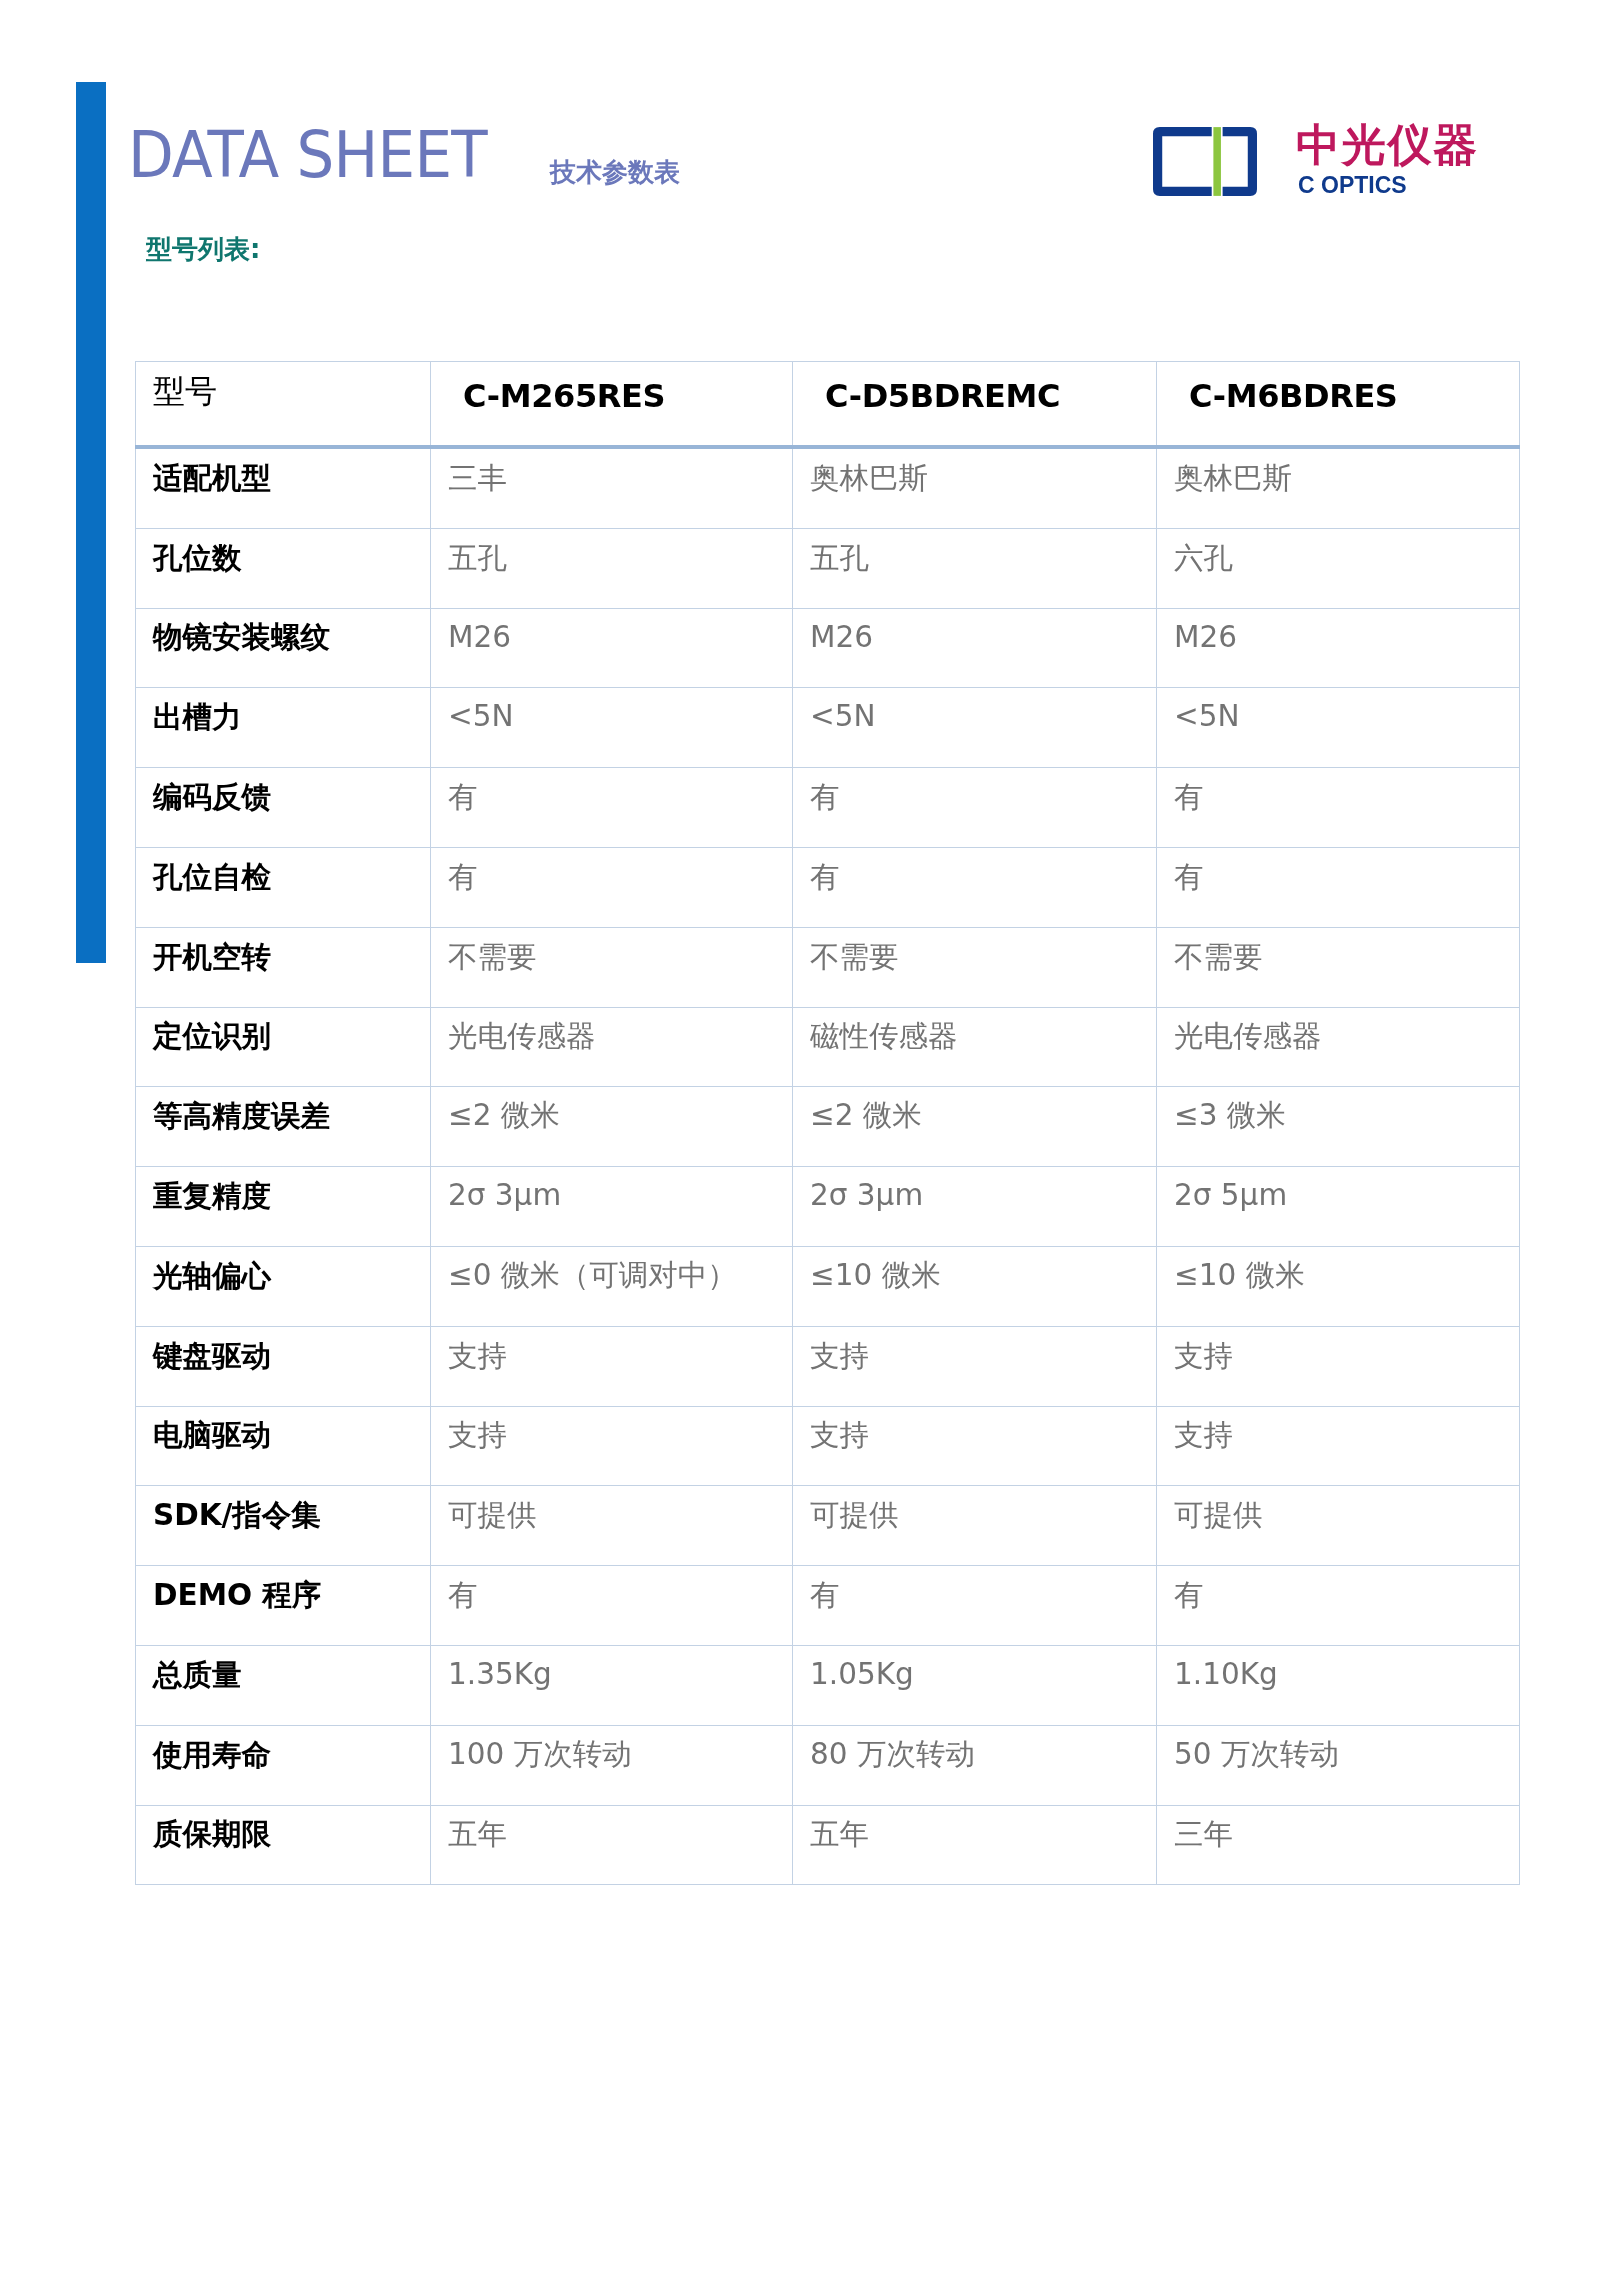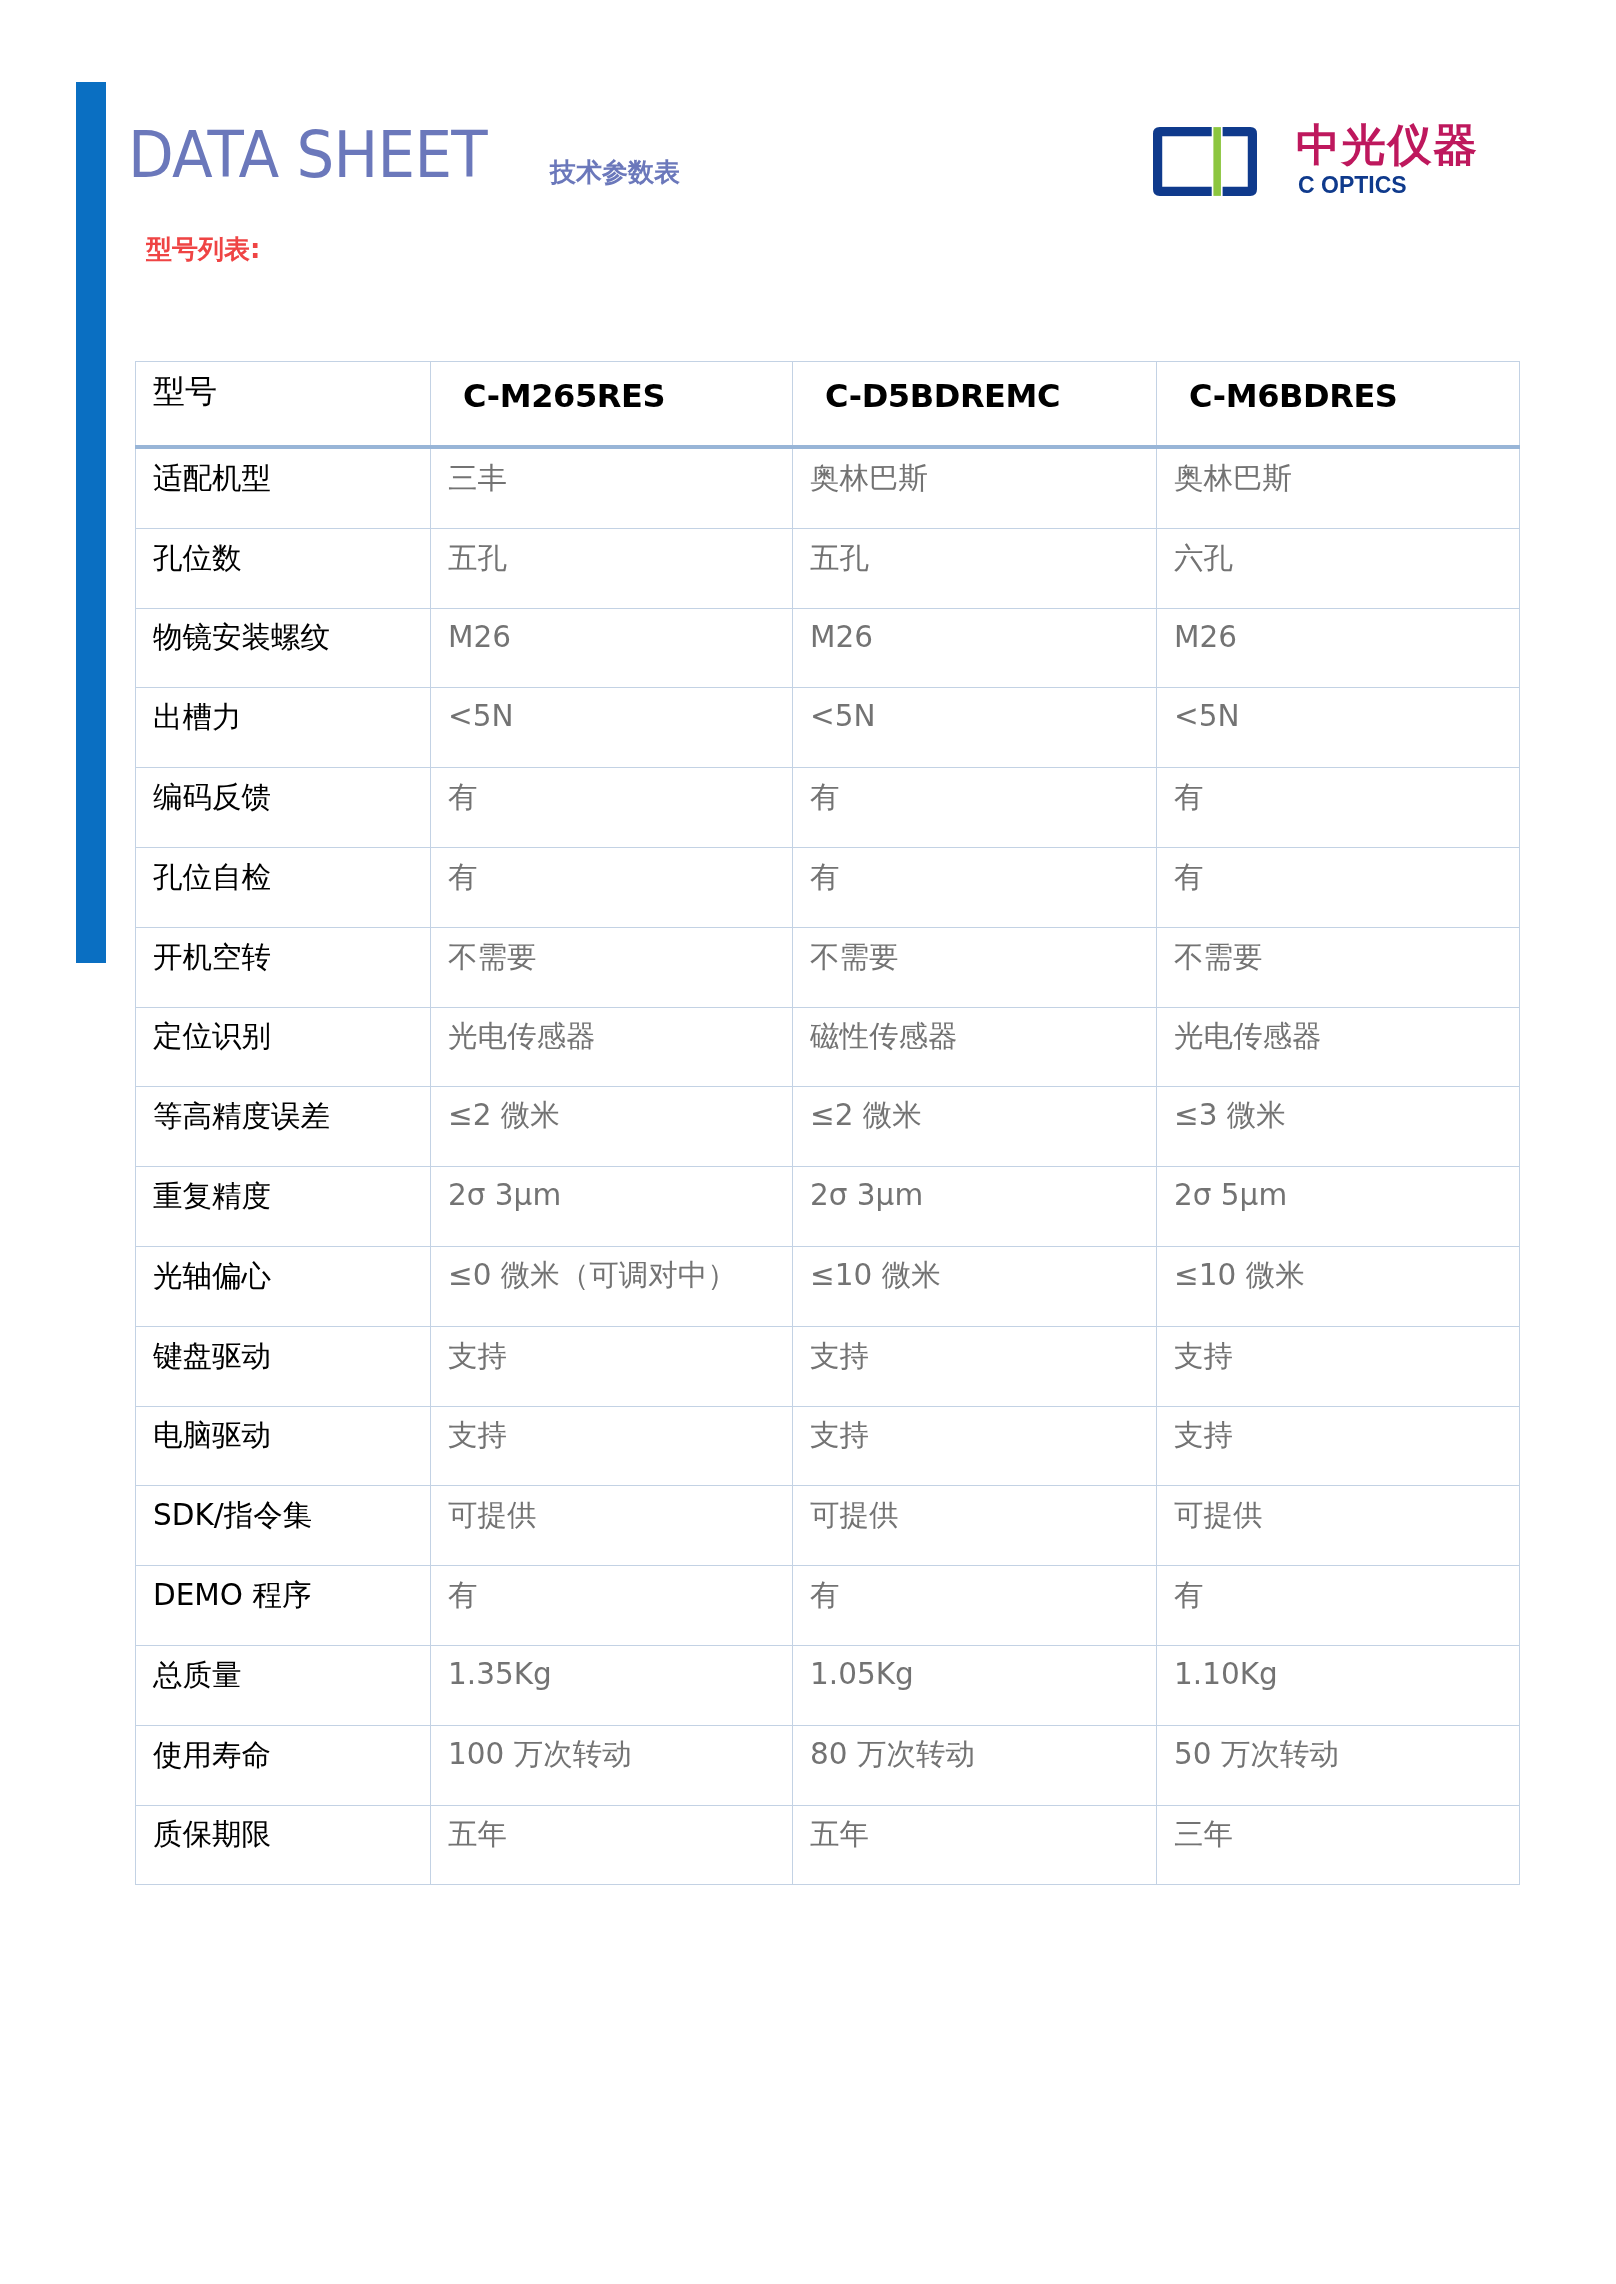--- a/index.html
+++ b/index.html
@@ -48,21 +48,21 @@
     line-height: 1;
     white-space: nowrap;
     margin-left: 40px;
   }
   .section-label {
     position: absolute;
     left: 146px;
     top: 236px;
     font-size: 26px;
     font-weight: bold;
-    color: #ef4444;
+    color: #0f766e;
     line-height: 1;
     white-space: nowrap;
   }
   
   .logo {
     position: absolute;
     left: 1153px;
     top: 126px;
     width: 379px;
     height: 72px;
@@ -131,21 +131,21 @@
     font-size: 32px;
     letter-spacing: -0.4px;
     padding-left: 32px;
   }
   .spec-table thead th.corner {
     font-weight: normal;
     font-size: 32px;
     padding-top: 10px;
   }
   .spec-table td.label {
-    font-weight: normal;
+    font-weight: bold;
     font-size: 29.5px;
     padding-top: 11.8px;
   }
   .spec-table td.value {
     font-weight: normal;
     font-size: 29.5px;
     color: #737373;
     font-family: "DejaVu Sans", sans-serif;
   }
   .spec-table td.value.latin {

